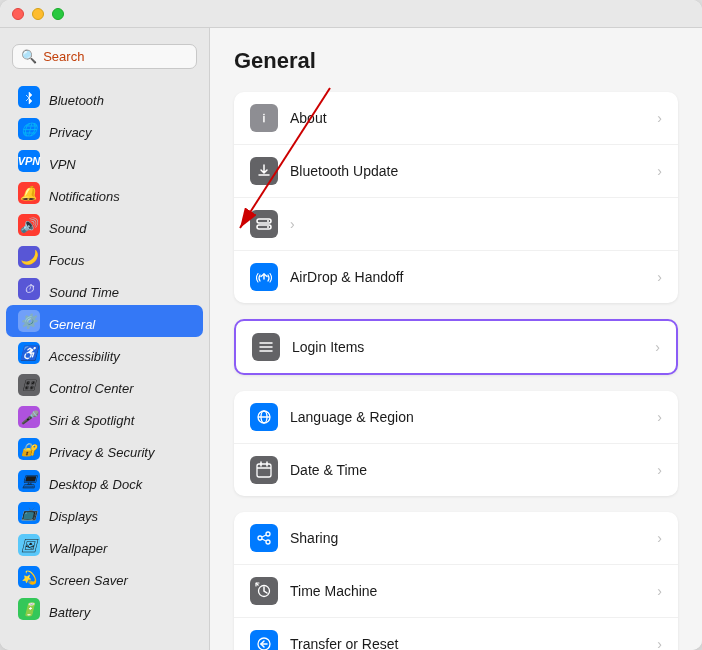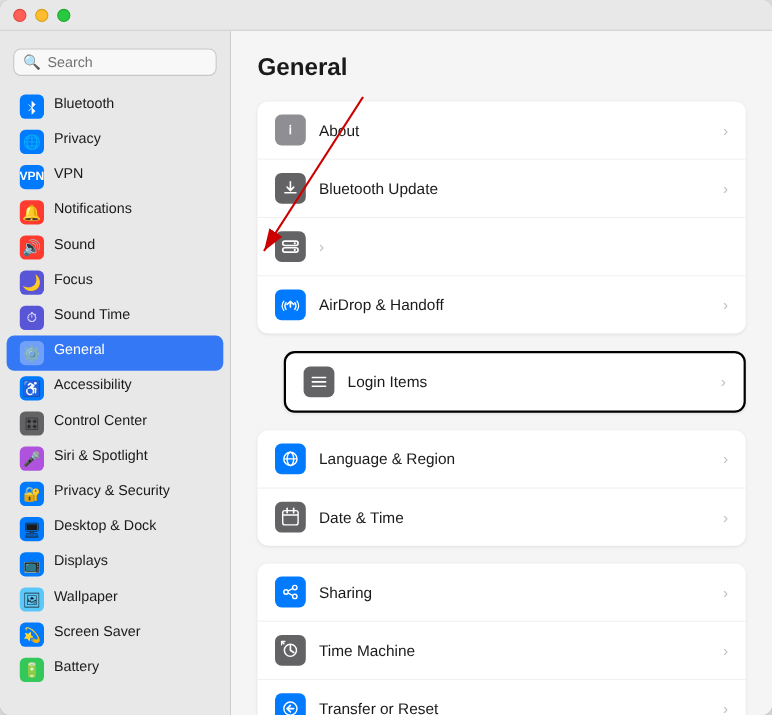--- a/index.html
+++ b/index.html
@@ -63,33 +63,34 @@
       border: 1px solid #c8c8c8;
       border-radius: 7px;
       display: flex;
       align-items: center;
       padding: 4px 8px;
       gap: 6px;
     }
 
     .search-input-text {
       font-size: 13px;
-      color: #737373;
+      color: #c2410c;
     }
 
     .sidebar-item {
       display: flex;
-      align-items: flex-start;
+      align-items: flex-end;
       padding: 5px 12px;
       gap: 9px;
       cursor: pointer;
       border-radius: 7px;
       margin: 0 6px;
       font-size: 13px;
       color: #1a1a1a;
+      font-style: italic;
     }
 
     .sidebar-item.active {
       background: #3478f6;
       color: white;
     }
 
     .sidebar-icon {
       width: 22px;
       height: 22px;
@@ -336,21 +337,21 @@
                 <path d="M14 14 Q16 11 14 8" stroke="white" stroke-width="1.3" fill="none" stroke-linecap="round"></path>
                 <path d="M4 15 Q1 11 4 6.5" stroke="white" stroke-width="1.1" fill="none" stroke-linecap="round"></path>
                 <path d="M16 15 Q19 11 16 6.5" stroke="white" stroke-width="1.1" fill="none" stroke-linecap="round"></path>
               </svg>
           </div>
           <span class="row-label">AirDrop &amp; Handoff</span>
           <span class="row-chevron">›</span>
         </div>
       </div>
 
-      <div class="settings-group" style="border: 2px solid #000000; border-radius: 10px; margin-bottom: 16px; overflow: hidden; margin-left: 24px;">
+      <div class="settings-group" style="border: 2px solid #8b5cf6; border-radius: 10px; margin-bottom: 16px; overflow: hidden;">
         <div class="settings-row" style="border-bottom: none;">
           <div class="row-icon" style="background:#636366; display:flex; align-items:center; justify-content:center;">
             <svg width="20" height="20" viewBox="0 0 20 20" fill="none">
                 <rect width="20" height="20" rx="4" fill="#636366"></rect>
                 <line x1="4" y1="6" x2="16" y2="6" stroke="white" stroke-width="1.5" stroke-linecap="round"></line>
                 <line x1="4" y1="10" x2="16" y2="10" stroke="white" stroke-width="1.5" stroke-linecap="round"></line>
                 <line x1="4" y1="14" x2="16" y2="14" stroke="white" stroke-width="1.5" stroke-linecap="round"></line>
               </svg>
           </div>
           <span class="row-label">Login Items</span>

